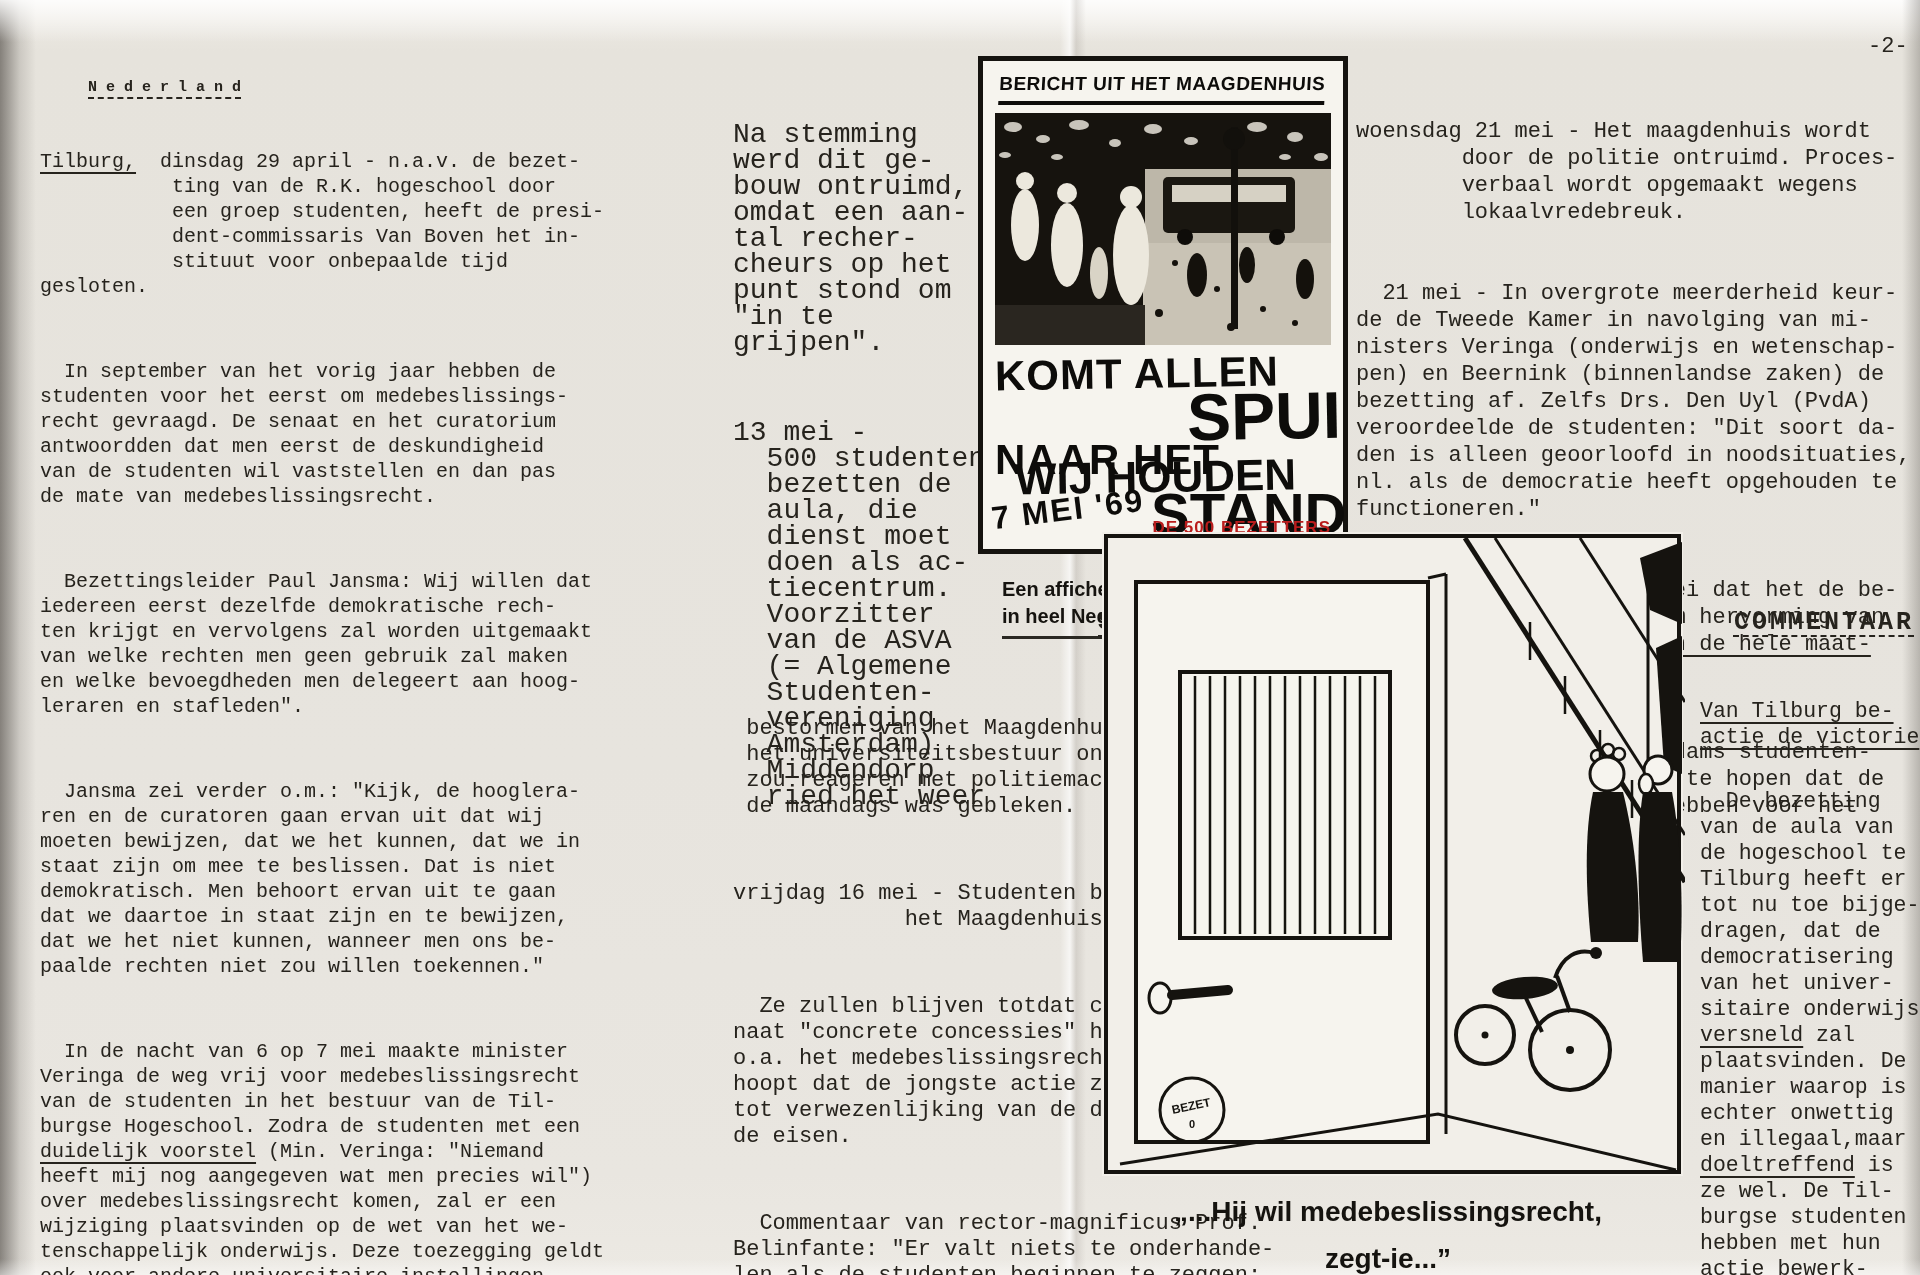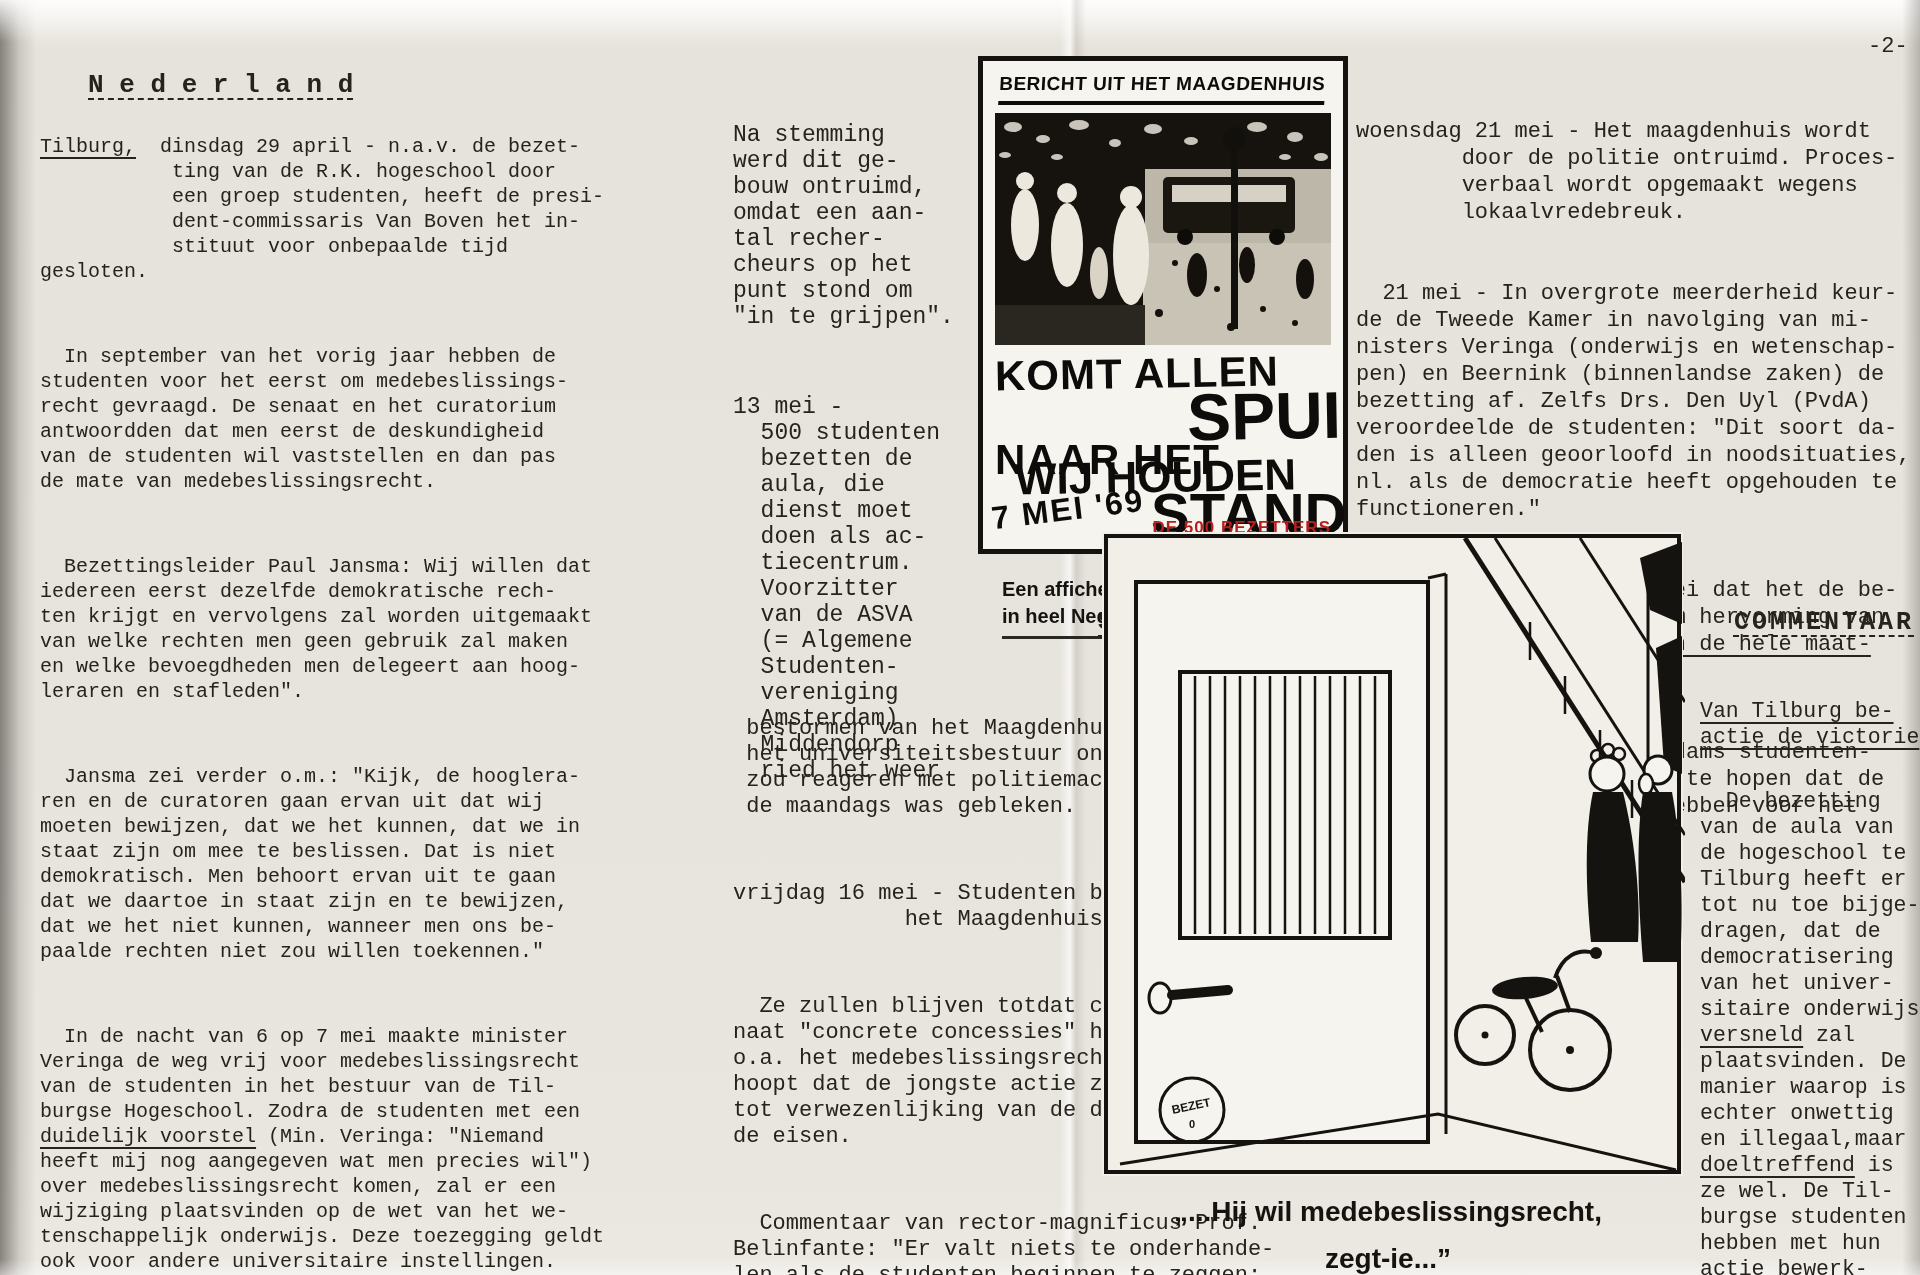--- a/index.html
+++ b/index.html
@@ -22,24 +22,24 @@
 
   .mono{white-space:pre-wrap;}
   .t{margin:0 0 10px 0;}
   .u{text-decoration:underline;text-decoration-thickness:2px;text-underline-offset:5px;}
   .ud{text-decoration:underline dashed;text-decoration-thickness:2px;text-underline-offset:6px;}
 
   #pagenum{position:absolute;left:1868px;top:34px;font-size:22px;}
 
   
   #col1{position:absolute;left:40px;top:48px;width:568px;font-size:20px;line-height:25px;}
-  #col1 .hdg{font-size:26px;margin:0 0 11px 0;display:inline-block;}
-
-  
-  #narrow2{position:absolute;left:733px;top:70px;width:256px;font-size:23px;line-height:26px;}
+  #col1 .hdg{font-size:15px;margin:0 0 24px 0;display:inline-block;}
+
+  
+  #narrow2{position:absolute;left:733px;top:70px;width:256px;font-size:28px;line-height:26px;}
   #narrow2 .t{margin:0 0 12px 0;}
   #midcol{position:absolute;left:733px;top:664px;width:632px;font-size:22px;line-height:26px;}
   #midcol .t{margin:0 0 9px 0;}
 
   
   #poster{position:absolute;left:978px;top:56px;width:370px;height:498px;
     border:5px solid #15130f;background:#f6f4ee;box-sizing:border-box;}
   #poster-header{position:absolute;left:16px;top:12px;font:800 19px/1.2 "Liberation Sans",sans-serif;
     color:#0d0c0a;border-bottom:4px solid #0d0c0a;padding-bottom:5px;letter-spacing:.5px;transform:skewX(-3deg);}
   #poster-photo{position:absolute;left:12px;top:52px;width:336px;height:232px;}

